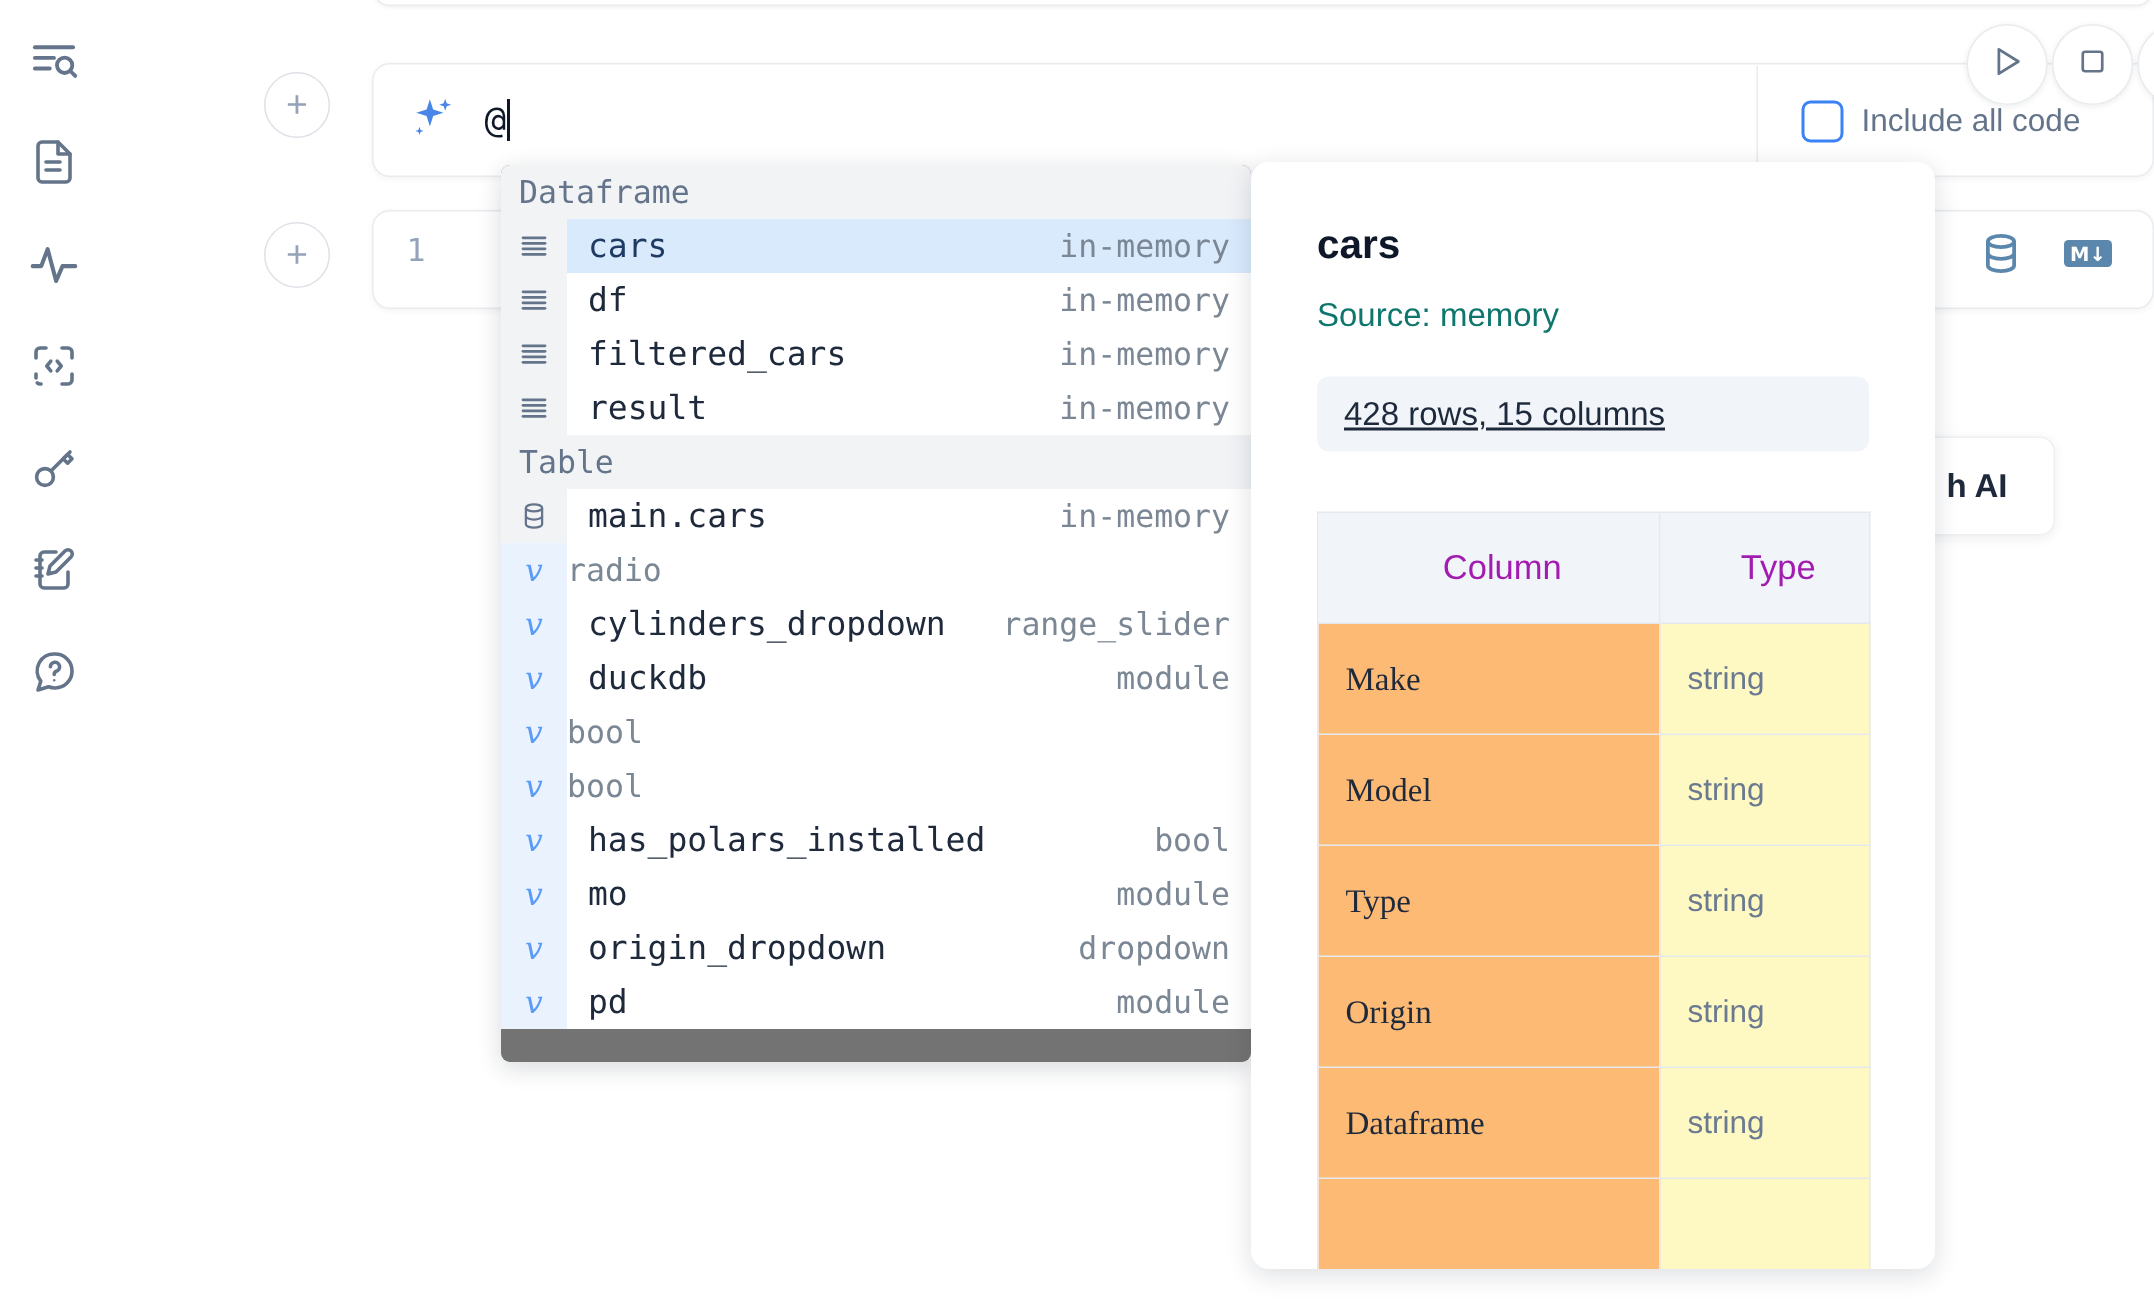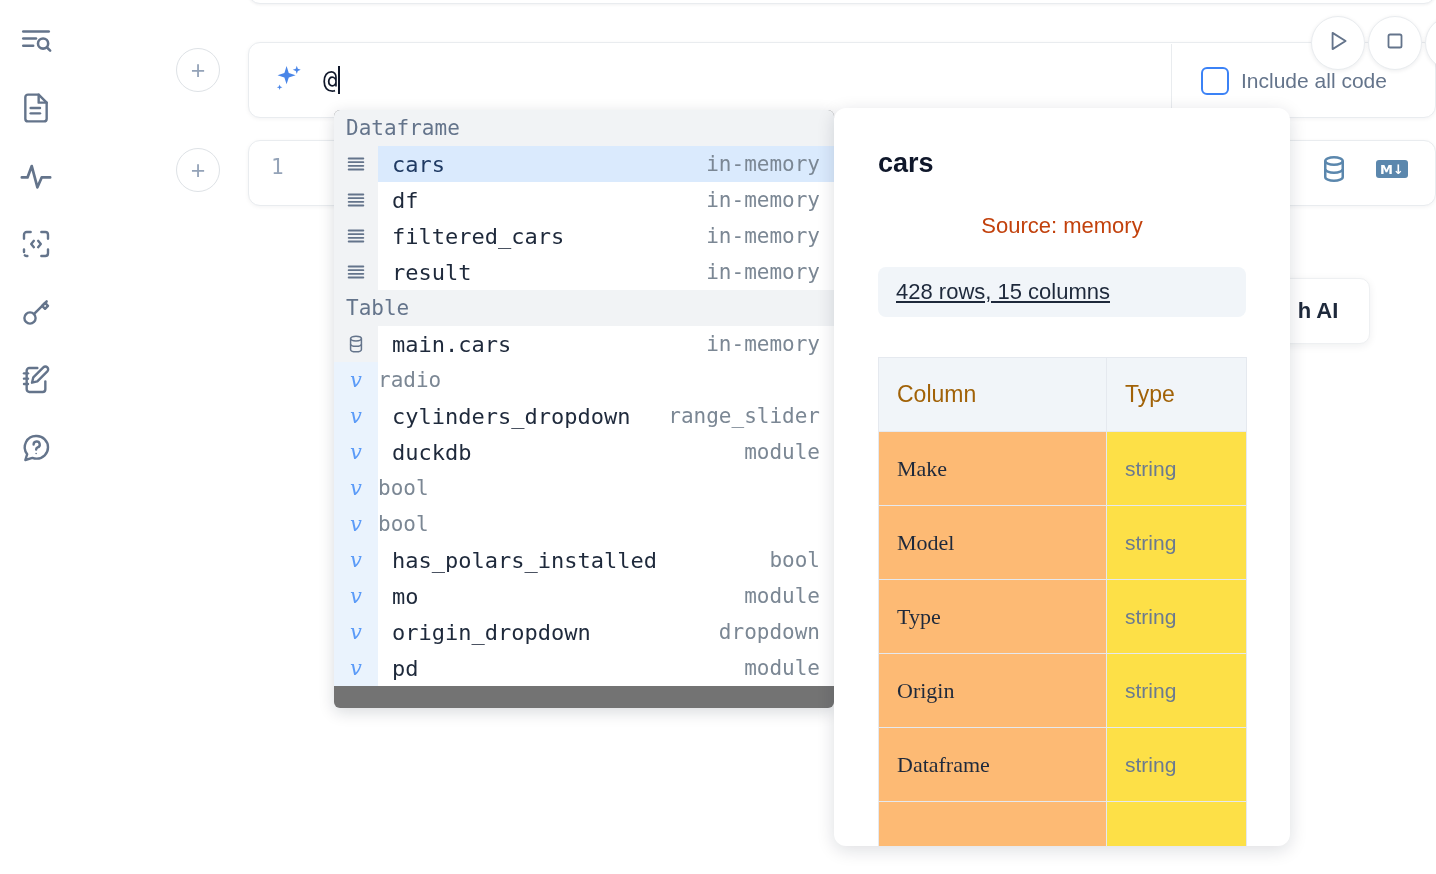--- a/index.html
+++ b/index.html
@@ -119,21 +119,21 @@
     font-size: 21px; color: #94a3b8;
   }
   #code-cell-icons {
     position: absolute; right: 26px; top: 13px;
     display: flex; align-items: center; gap: 26px;
   }
   .cell-icon { color: #5b87ad; cursor: pointer; }
 
   
   #with-ai-chip {
-    position: absolute; left: 1262px; top: 278px;
+    position: absolute; left: 1262px; top: 291px;
     width: 108px; height: 66px;
     background: #ffffff; border: 1px solid #eef0f2;
     border-radius: 10px;
     box-shadow: 0 2px 8px rgba(15,23,42,0.07);
     display: flex; align-items: center; justify-content: center;
     z-index: 8;
   }
   #with-ai-label {
     font-size: 22px; font-weight: 700; color: #1e293b;
     margin-left: 4px; white-space: nowrap;
@@ -185,46 +185,46 @@
     position: absolute; left: 834px; top: 108px;
     width: 456px; height: 738px;
     background: #ffffff;
     border-radius: 12px;
     box-shadow: 0 4px 18px rgba(15,23,42,0.14);
     overflow: hidden;
     z-index: 12;
     padding: 40px 44px 0 44px;
   }
   #info-title { font-size: 27px; font-weight: 700; color: #0f172a; }
-  #info-source { margin-top: 34px; font-size: 22px; color: #c2410c; text-align: center; }
+  #info-source { margin-top: 18px; font-size: 22px; color: #0f766e; }
   #info-shape {
     margin-top: 28px; height: 50px;
     background: #f1f5f9; border-radius: 8px;
     display: flex; align-items: center; padding-left: 18px;
     font-size: 22px; color: #1e293b; text-decoration: underline;
   }
   #info-table {
     margin-top: 40px; width: 368px;
     border-collapse: collapse;
     table-layout: fixed;
   }
   #info-table th, #info-table td {
     border: 1px solid #e5e9ef;
     height: 74px; text-align: left; padding-left: 18px;
     vertical-align: middle;
   }
   #info-table th {
-    background: #f1f5f9; font-size: 23px; color: #a16207; font-weight: 400;
+    background: #f1f5f9; font-size: 23px; color: #a21caf; font-weight: 400; text-align: center;
   }
   #info-table td.col-name {
     font-family: Liberation Serif, serif;
     font-size: 22px; color: #1e293b; background: #fdba74;
   }
   #info-table td.col-type {
-    font-size: 21px; color: #6b7a90; background: #fde047;
+    font-size: 21px; color: #6b7a90; background: #fef9c3;
   }
 </style>
 </head>
 <body>
 
 <div id="sidebar-rail">
   <div class="rail-btn">
     <span>
       <svg width="34" height="34" viewBox="0 0 24 24" fill="none" stroke="currentColor" stroke-width="1.8" stroke-linecap="round">
         <line x1="3" y1="6" x2="21" y2="6"></line>

